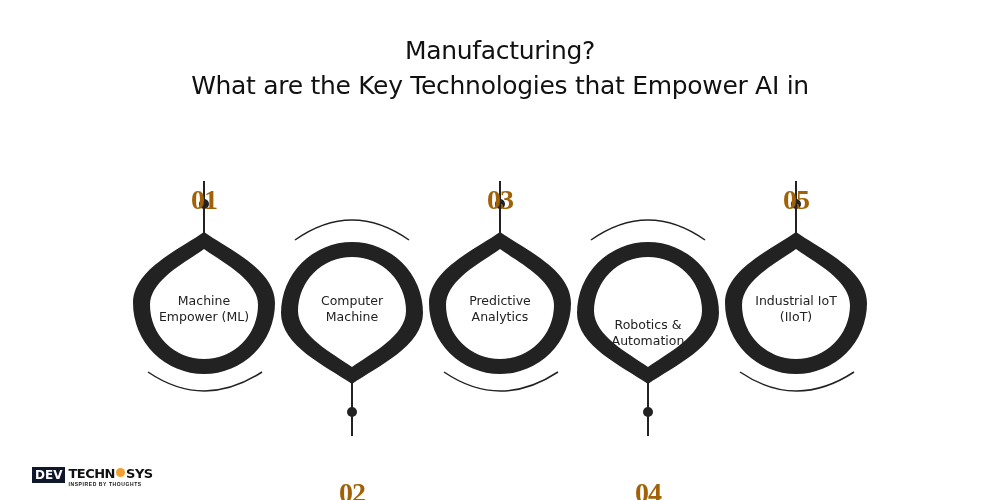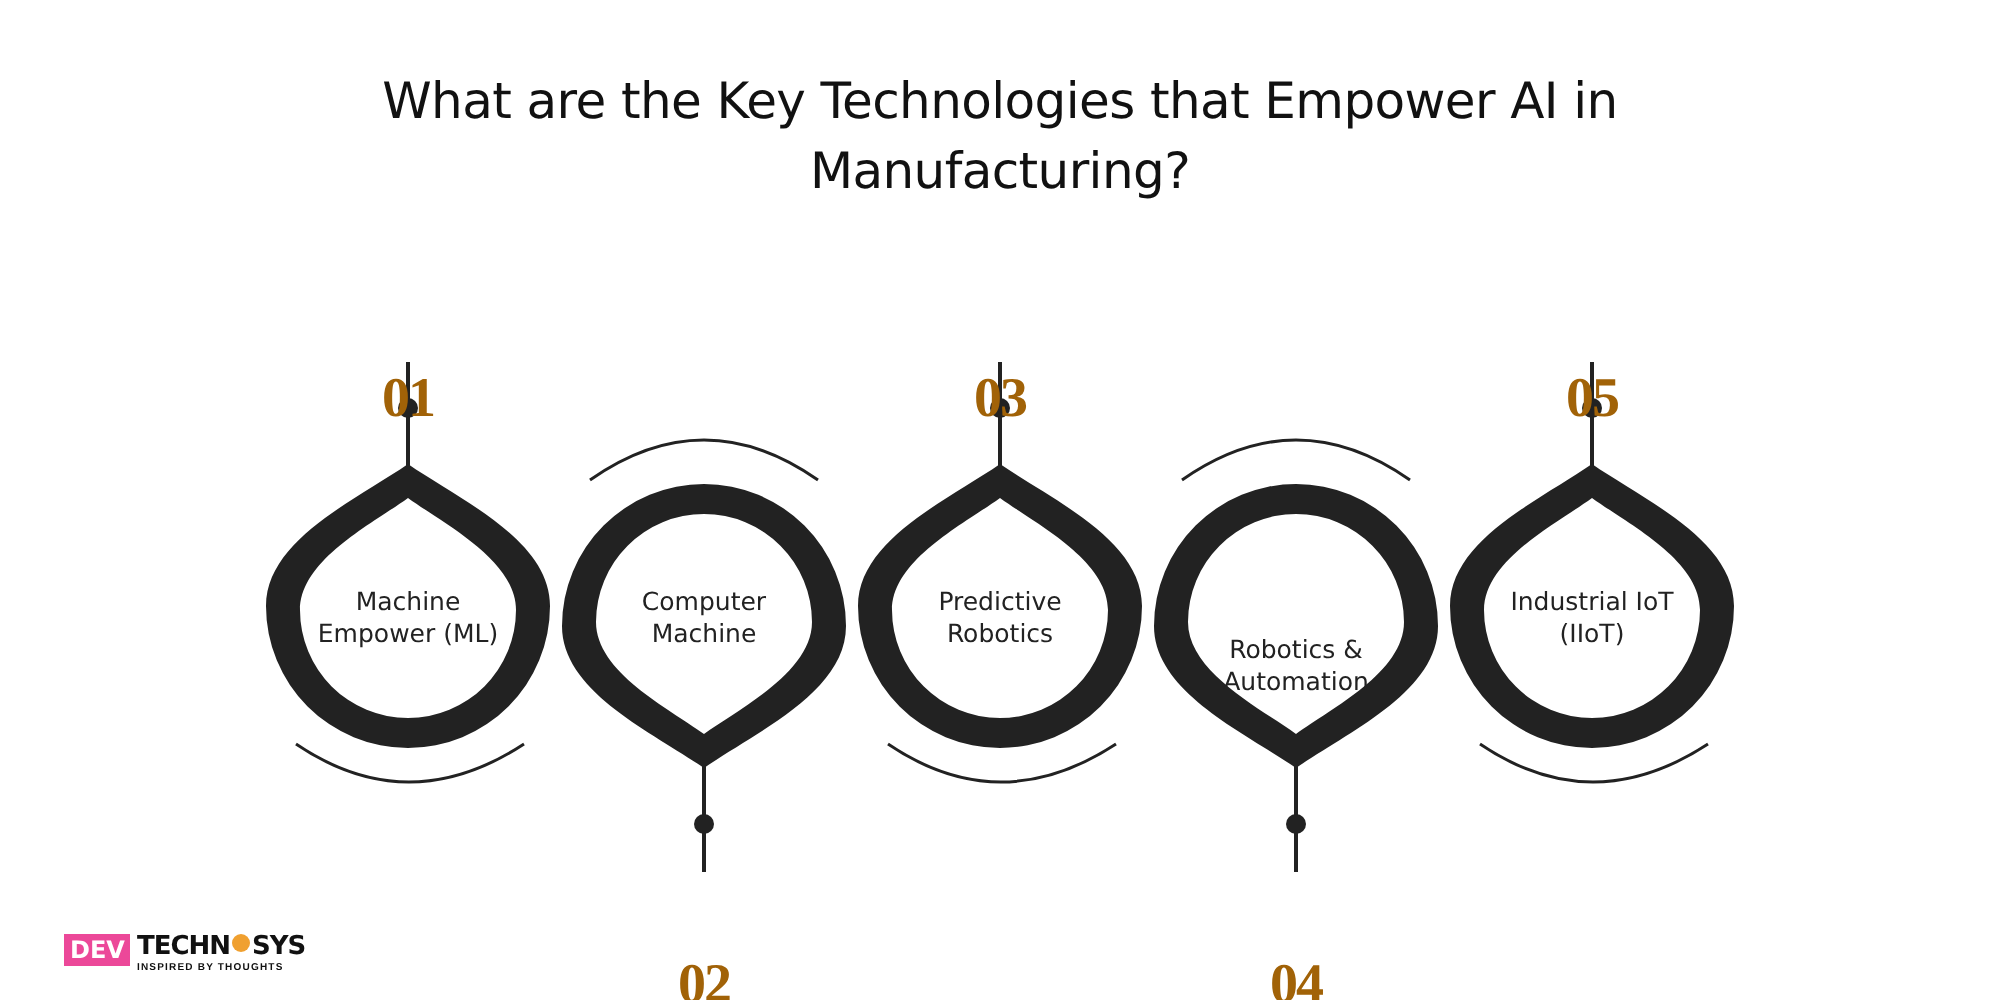--- a/index.html
+++ b/index.html
@@ -2,32 +2,32 @@
 <html><head>
 <meta charset="utf-8">
 <style>
   html,body{margin:0;padding:0;background:#ffffff;}
   body{width:1000px;height:500px;position:relative;overflow:hidden;font-family:"Liberation Sans",sans-serif;color:#1f1f1f;}
   .title{position:absolute;left:0;top:33px;width:1000px;text-align:center;font-size:25px;line-height:35px;color:#111;font-family:"DejaVu Sans",sans-serif;font-weight:normal;letter-spacing:-0.3px;}
   svg.diagram{position:absolute;left:0;top:0;}
   .num{position:absolute;width:80px;text-align:center;font-size:28px;font-weight:bold;color:#a16207;font-family:Liberation Serif, serif;letter-spacing:-1px;margin-top:39px;}
   .label{position:absolute;width:110px;text-align:center;font-size:12.5px;line-height:16px;color:#222;font-family:"DejaVu Sans",sans-serif;}
   .logo{position:absolute;left:32px;top:467px;height:20px;display:flex;align-items:flex-start;}
-  .logo-dev{background:#ec4899;color:#fff;font-weight:bold;font-size:12px;padding:1px 3px;line-height:14px;font-family:"DejaVu Sans",sans-serif;}
+  .logo-dev{background:#0f172a;color:#fff;font-weight:bold;font-size:12px;padding:1px 3px;line-height:14px;font-family:"DejaVu Sans",sans-serif;}
   .logo-right{margin-left:3px;}
   .logo-tech{font-weight:bold;font-size:13px;line-height:14px;color:#111;font-family:"DejaVu Sans",sans-serif;letter-spacing:-0.5px;}
   .logo-gear{display:inline-block;width:9px;height:9px;background:#f0a030;border-radius:50%;margin:0 1px;vertical-align:1px;}
   .logo-tag{font-size:5px;letter-spacing:0.6px;color:#111;line-height:6px;font-weight:bold;}
 </style>
 </head>
 <body>
 
 <div class="title">
+  <div>Manufacturing?</div>
   <div>What are the Key Technologies that Empower AI in</div>
-  <div>Manufacturing?</div>
 </div>
 
 <svg class="diagram" width="1000" height="500" viewBox="0 0 1000 500">
 
   <g>
     <line x1="204" y1="181" x2="204" y2="233" stroke="#222" stroke-width="2"></line>
     <circle cx="204" cy="204" r="5" fill="#222"></circle>
     <path fill-rule="evenodd" fill="#222" d="M204,232 C230,250 275,270 275,303 A71,71 0 1 1 133,303 C133,270 178,250 204,232 Z M204,249 C222,262 258,280 258,305 A54,54 0 1 1 150,305 C150,280 186,262 204,249 Z"></path>
     <path d="M148,372 Q204,410 262,372" fill="none" stroke="#222" stroke-width="1.5"></path>
   </g>
@@ -70,21 +70,21 @@
 <div class="label" style="left:149px;top:293px;">
   <div>Machine</div>
   <div>Empower (ML)</div>
 </div>
 <div class="label" style="left:297px;top:293px;">
   <div>Computer</div>
   <div>Machine</div>
 </div>
 <div class="label" style="left:445px;top:293px;">
   <div>Predictive</div>
-  <div>Robotics</div>
+  <div>Analytics</div>
 </div>
 <div class="label" style="left:593px;top:293px;margin-top:24px;">
   <div>Robotics &amp;</div>
   <div>Automation</div>
 </div>
 <div class="label" style="left:741px;top:293px;">
   <div>Industrial IoT</div>
   <div>(IIoT)</div>
 </div>
 

